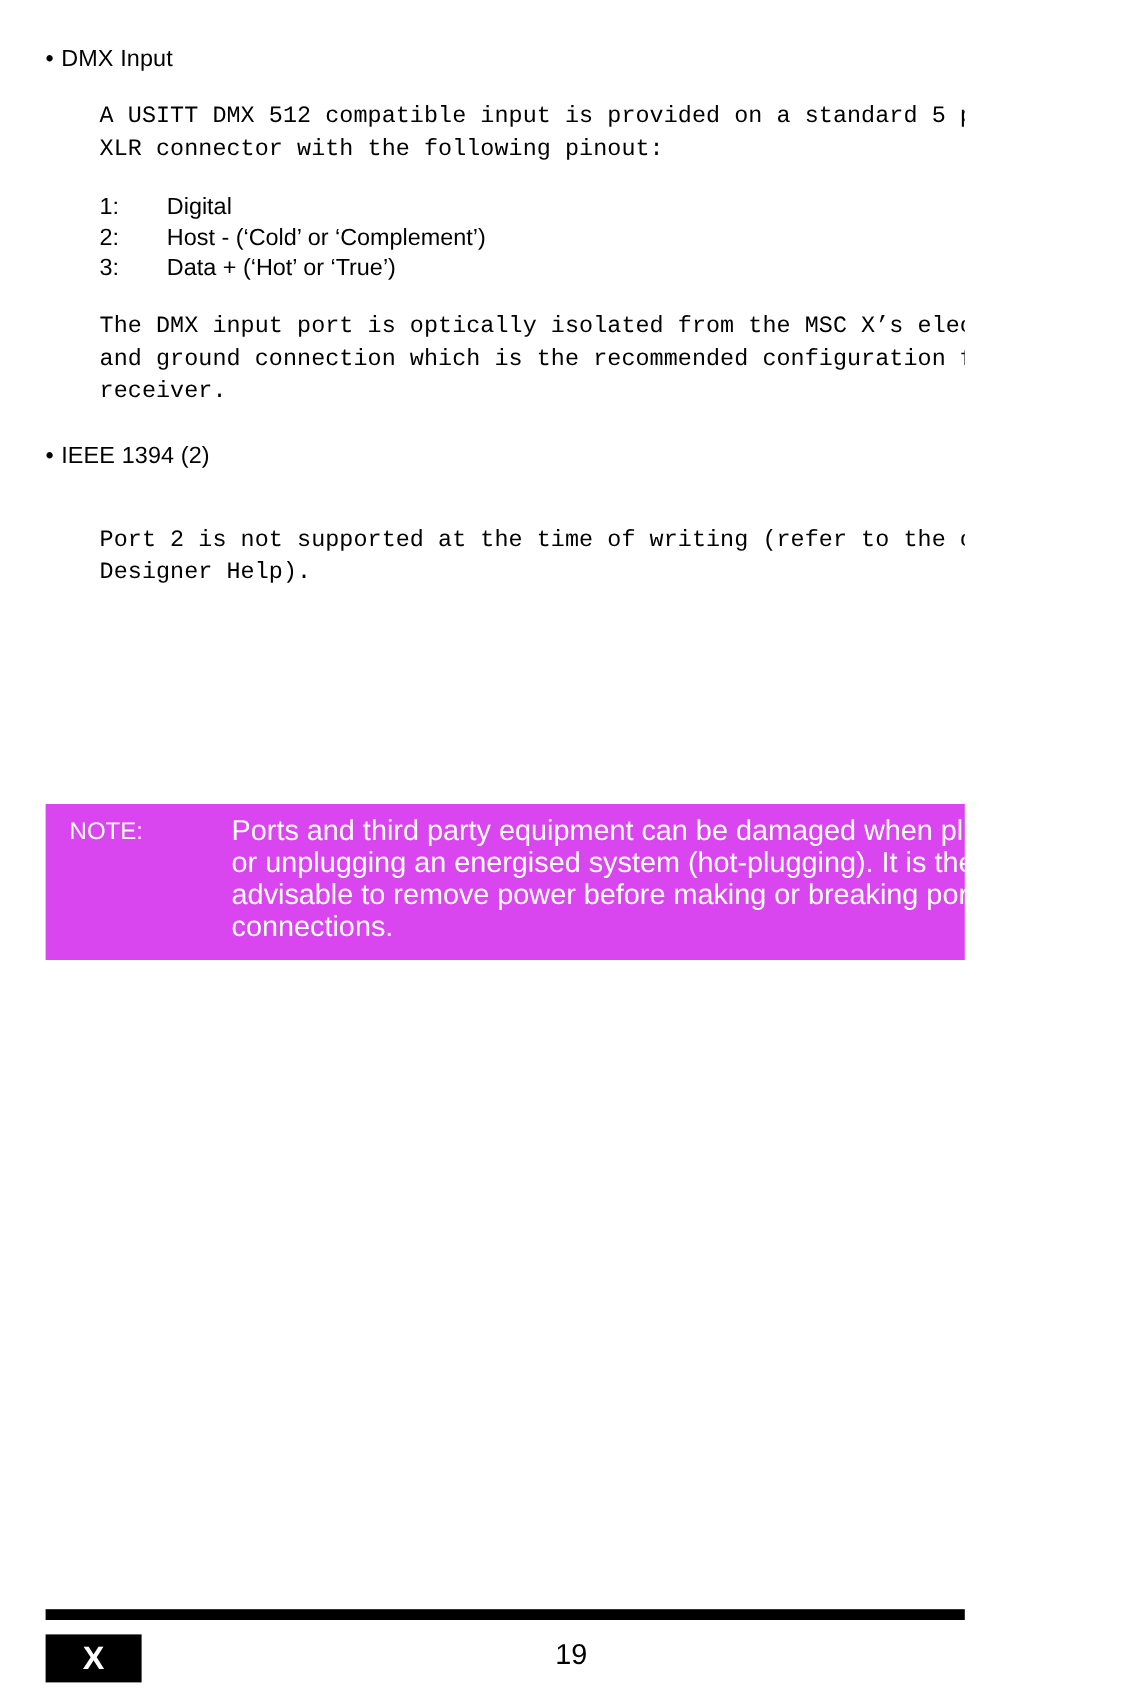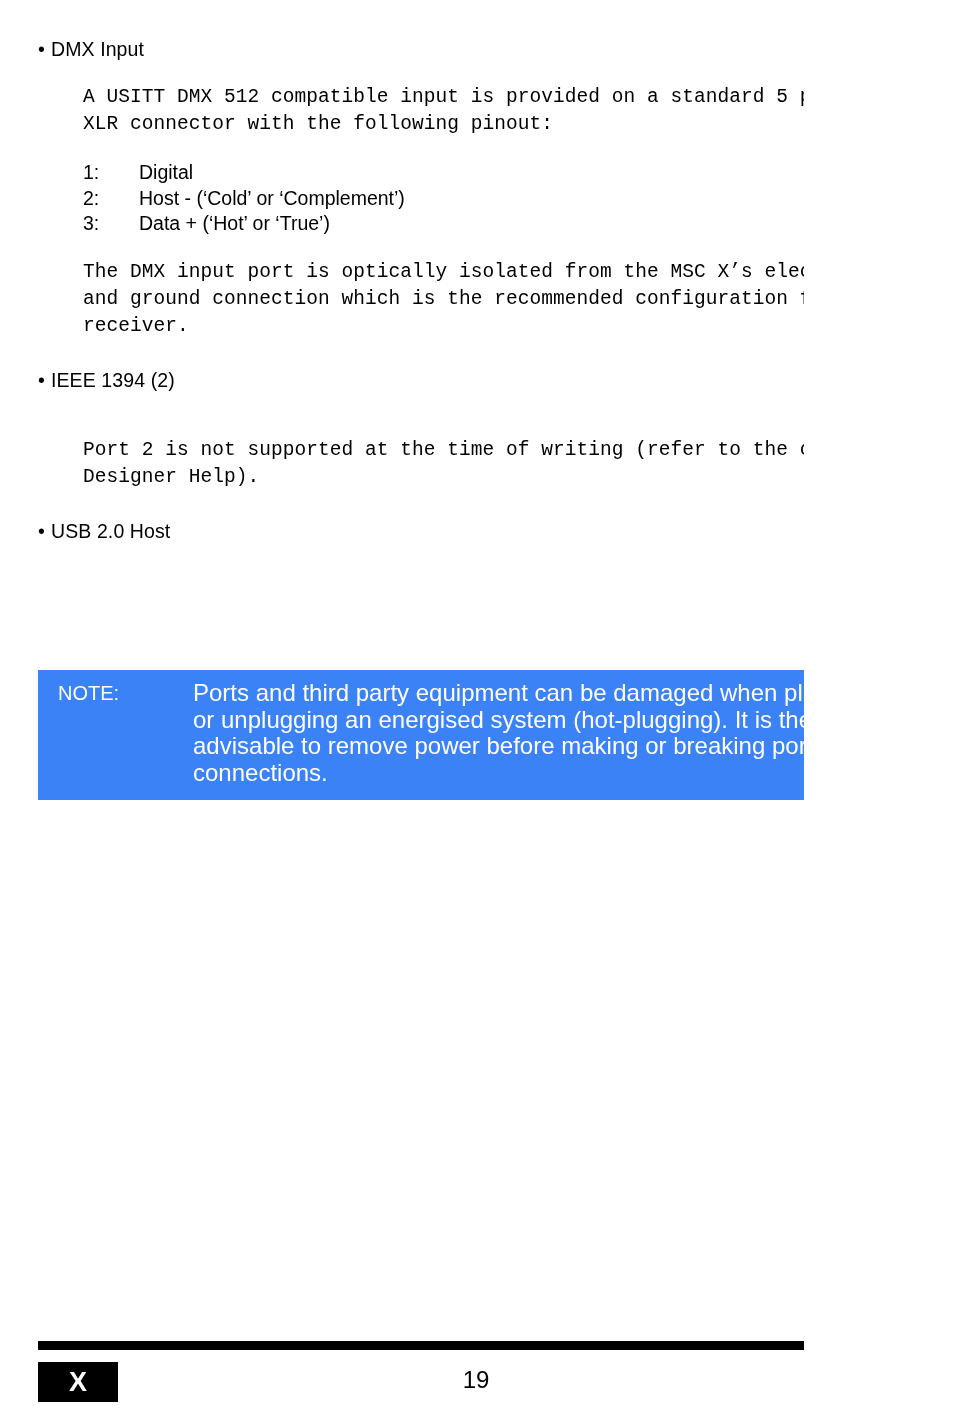--- a/index.html
+++ b/index.html
@@ -68,21 +68,21 @@
   table.pinout td.pin {
     width: 52px;
     padding-right: 4px;
   }
 
   .note-box {
     position: absolute;
     left: 38px;
     top: 670px;
     width: 876px;
-    background: #3b82f6;
+    background: #d946ef;
     color: #ffffff;
     padding: 0;
   }
   .note-inner {
     display: flex;
     padding: 10px 0 14px 0;
   }
   .note-label {
     font-size: 20px;
     line-height: 27px;
@@ -175,23 +175,20 @@
 
     <div class="gap-md"></div>
 
     <div class="indent">
       <div class="gap-md"></div>
       <p class="para">Port 2 is not supported at the time of writing (refer to the current Designer Help).</p>
     </div>
 
     <div class="gap-lg"></div>
 
-    <div class="bullet-line">
-      <span class="dot">•</span><span>USB 2.0 Host</span>
-    </div>
 
     <div class="gap-md"></div>
 
 
   </div>
 
   <div class="note-box">
     <div class="note-inner">
       <div class="note-label">NOTE:</div>
       <div class="note-text">Ports and third party equipment can be damaged when plugging or unplugging an energised system (hot-plugging).  It is therefore advisable to remove power before making or breaking port connections.</div>

